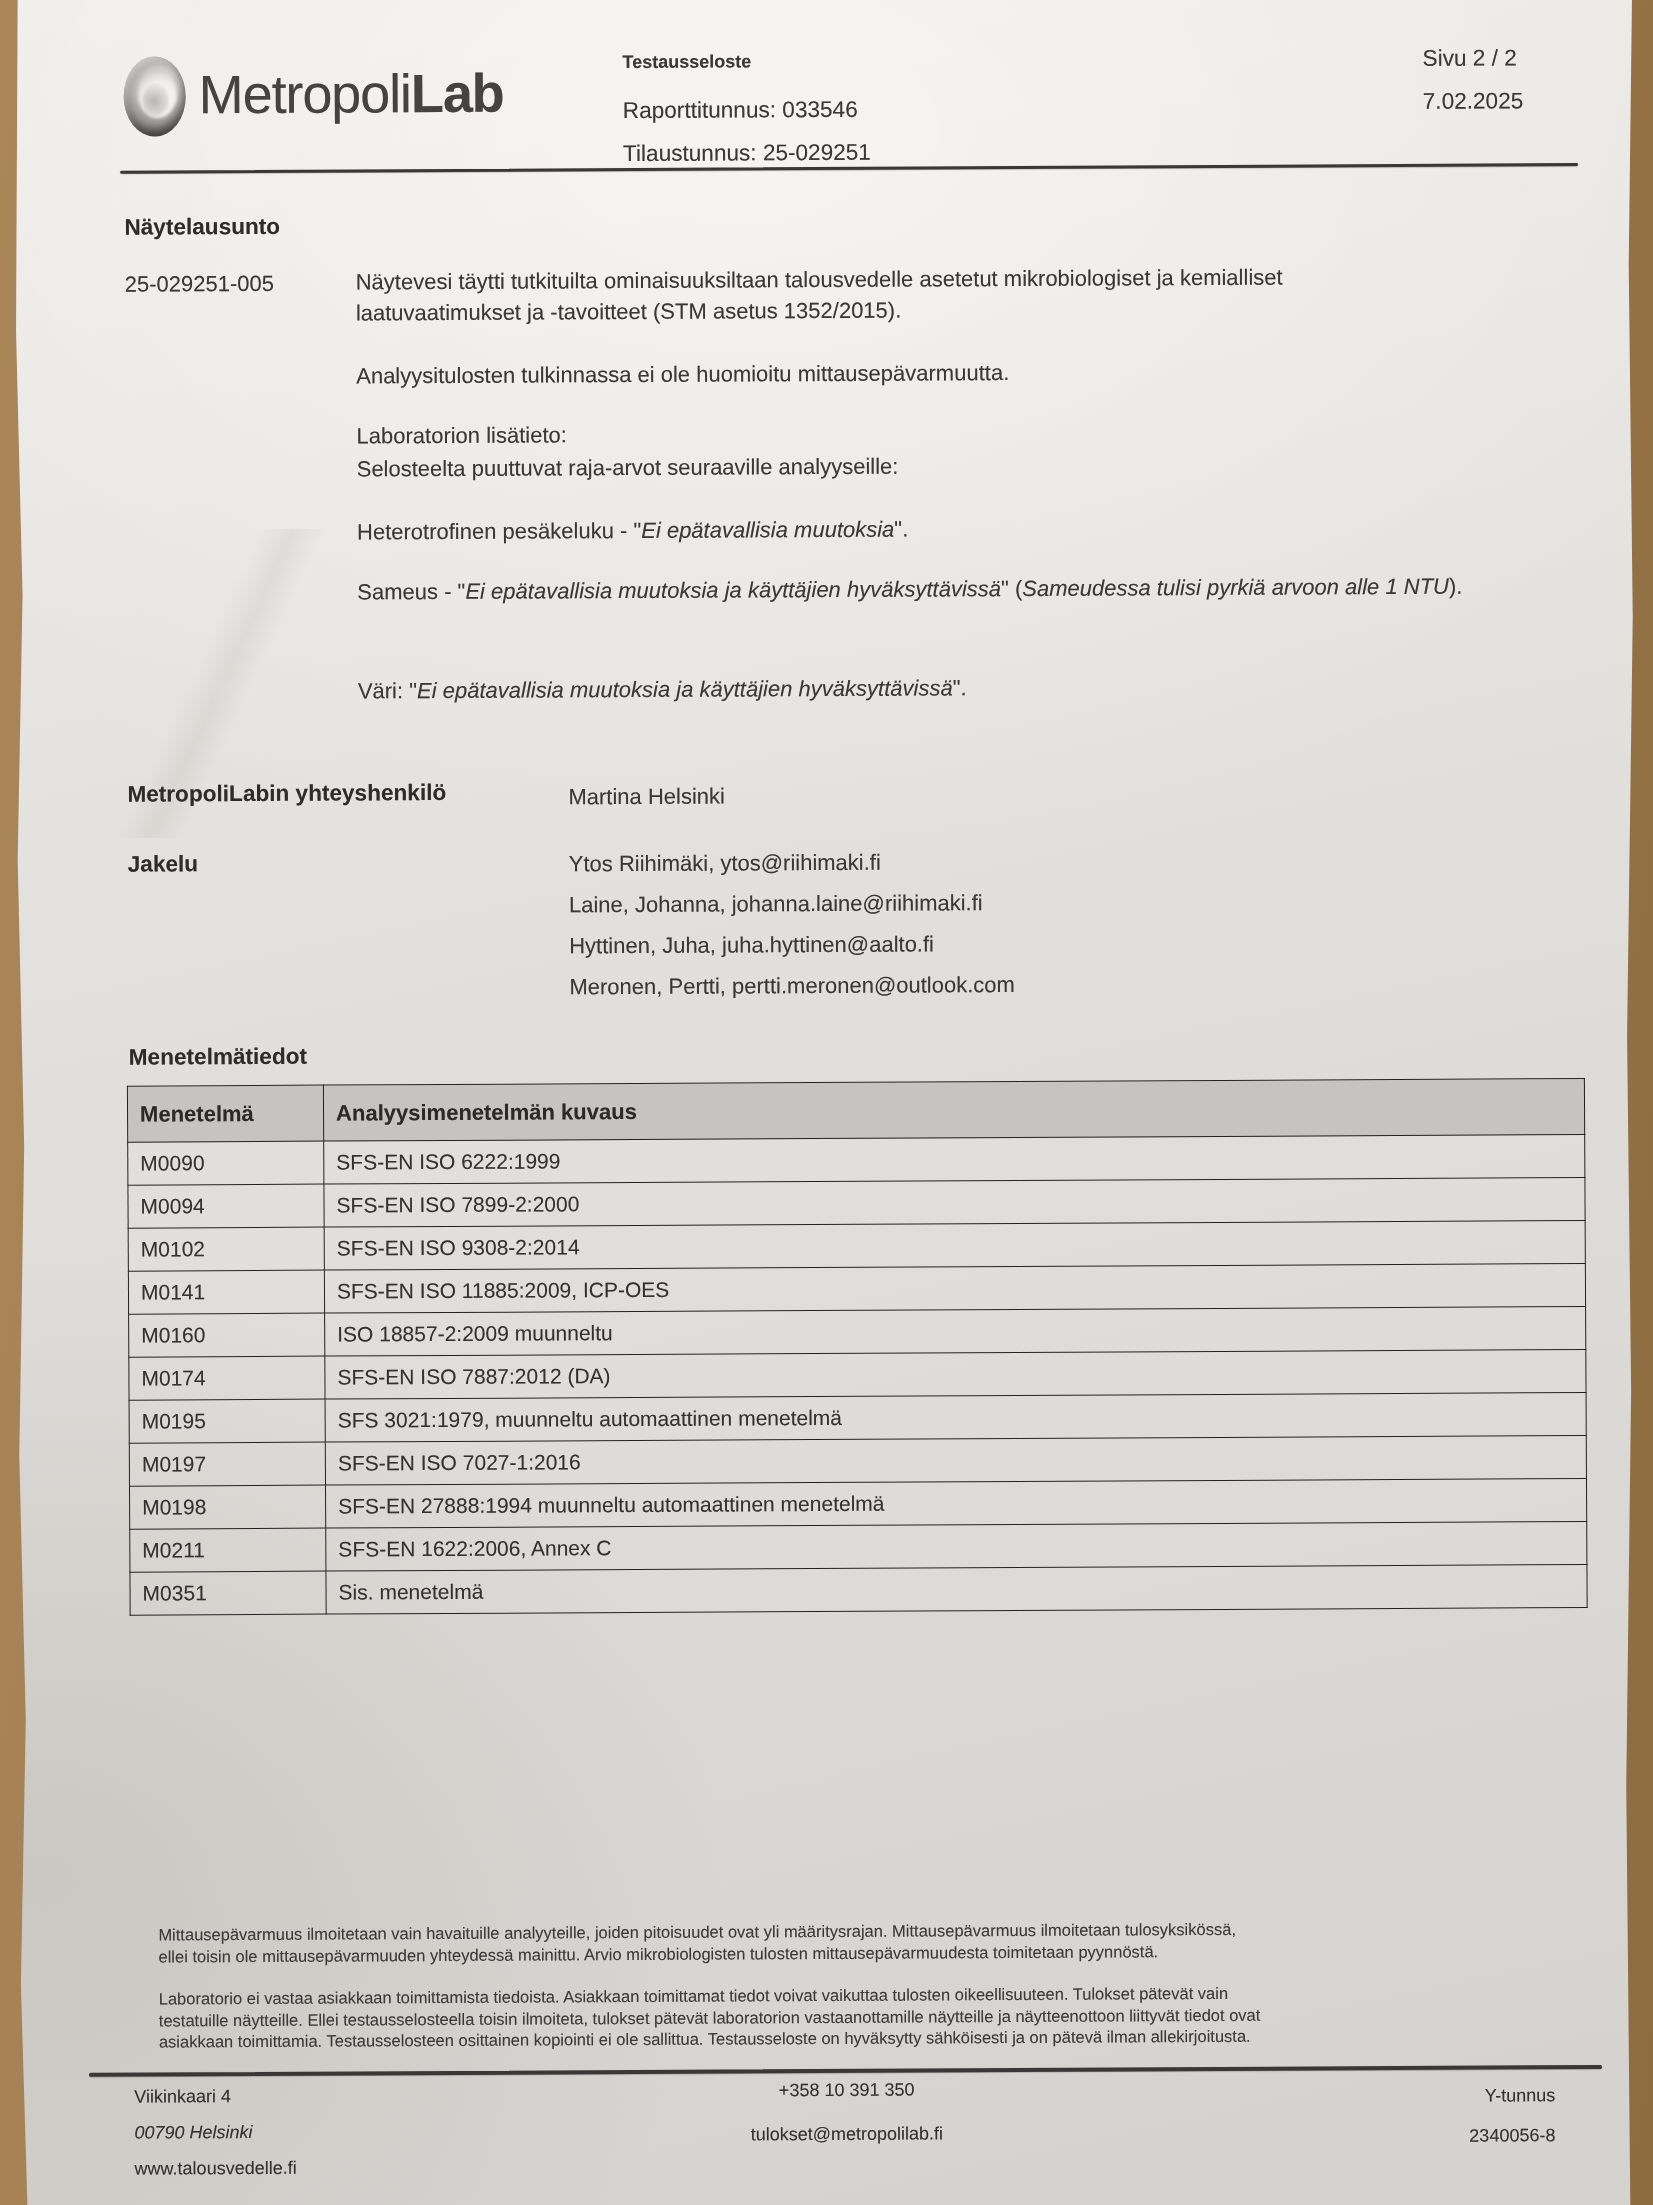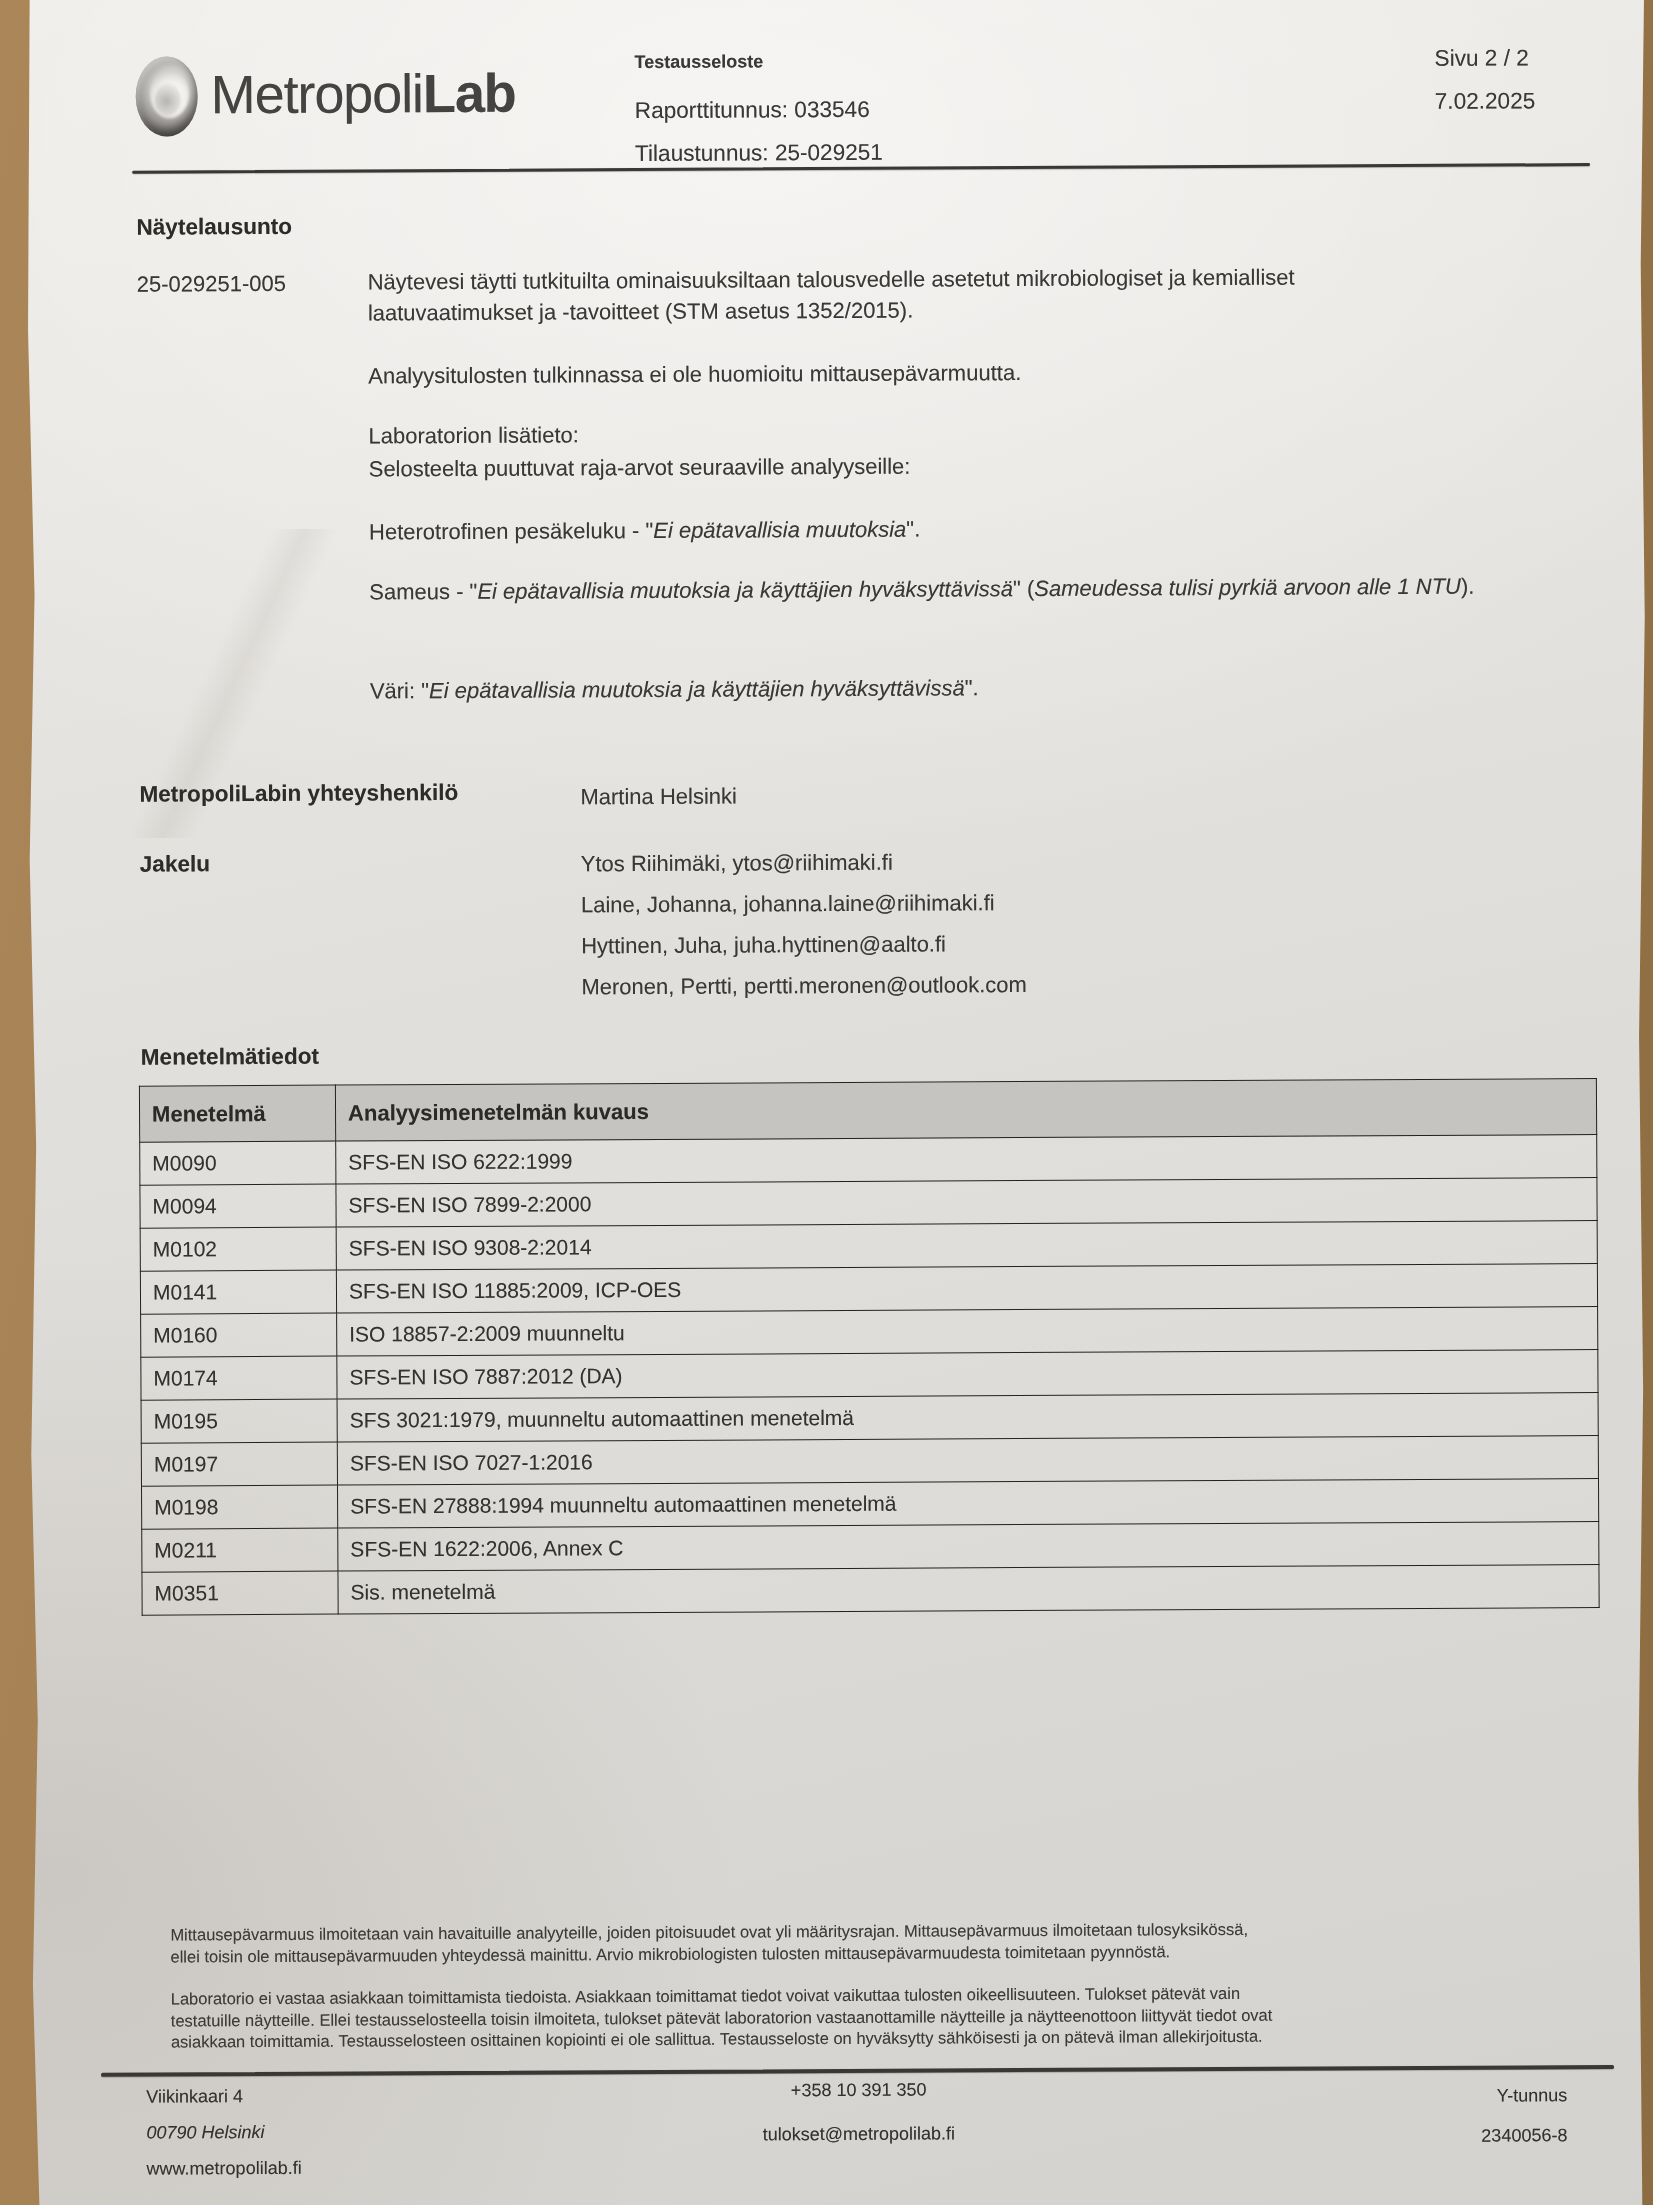--- a/index.html
+++ b/index.html
@@ -2,21 +2,21 @@
 <html style="font-size:8.8px"><head>
 <meta charset="utf-8">
 <style>
   html,body{margin:0;padding:0;}
   body{
     width:1654px;height:2205px;position:relative;overflow:hidden;
     background:linear-gradient(100deg,#ab8659 0%,#a07c4e 45%,#8d6c41 100%);
     font-family:"Liberation Sans",sans-serif;color:#3a3836;
   }
   .paper{
-    position:absolute;left:24px;top:0;width:1624px;height:2205px;
+    position:absolute;left:12px;top:0;width:1624px;height:2205px;
     background:
       radial-gradient(120% 55% at 45% 6%, rgba(255,255,255,0.55), rgba(255,255,255,0) 60%),
       radial-gradient(60% 40% at 2% 85%, rgba(110,100,90,0.14), rgba(110,100,90,0) 70%),
       linear-gradient(168deg,#edebe7 0%,#e5e3df 30%,#dedcd8 55%,#d9d7d3 78%,#d4d2ce 100%);
     clip-path:polygon(0.35% 0%, 99.75% 0%, 99.55% 12%, 99.8% 28%, 99.45% 47%, 99.7% 63%, 99.4% 81%, 99.65% 100%,
                       0.95% 100%, 0.55% 90%, 0.85% 78%, 0.45% 66%, 0.75% 52%, 0.35% 39%, 0.65% 27%, 0.25% 15%);
   }
   .content{position:absolute;inset:0;transform:rotate(-0.3deg);transform-origin:50% 50%;}
   .content *{text-shadow:0 0 0.6px rgba(66,62,58,0.35);}
   .crease{position:absolute;left:0;top:529px;width:419px;height:309px;pointer-events:none;
@@ -159,21 +159,21 @@
     <div class="abs small-t" style="left:142px;top:1985px;width:1467px;">
       <div>Laboratorio ei vastaa asiakkaan toimittamista tiedoista. Asiakkaan toimittamat tiedot voivat vaikuttaa tulosten oikeellisuuteen. Tulokset pätevät vain</div>
       <div>testatuille näytteille. Ellei testausselosteella toisin ilmoiteta, tulokset pätevät laboratorion vastaanottamille näytteille ja näytteenottoon liittyvät tiedot ovat</div>
       <div>asiakkaan toimittamia. Testausselosteen osittainen kopiointi ei ole sallittua. Testausseloste on hyväksytty sähköisesti ja on pätevä ilman allekirjoitusta.</div>
     </div>
 
     <div class="abs rule" style="left:72px;top:2069px;width:1513px;height:4.4px;"></div>
 
     <div class="abs foot-t" style="left:117px;top:2083px;">Viikinkaari 4</div>
     <div class="abs foot-t" style="left:117px;top:2119px;font-style:italic;">00790 Helsinki</div>
-    <div class="abs foot-t" style="left:117px;top:2155px;">www.metropolilab.fi</div>
+    <div class="abs foot-t" style="left:117px;top:2155px;">www.talousvedelle.fi</div>
 
     <div class="abs foot-t" style="left:609px;top:2080px;width:441px;text-align:center;">+358 10 391 350</div>
     <div class="abs foot-t" style="left:609px;top:2124px;width:441px;text-align:center;">tulokset@metropolilab.fi</div>
 
     <div class="abs foot-t" style="left:1323px;top:2089px;width:215px;text-align:right;">Y-tunnus</div>
     <div class="abs foot-t" style="left:1323px;top:2129px;width:215px;text-align:right;">2340056-8</div>
 
   </div>
 </div>
 

